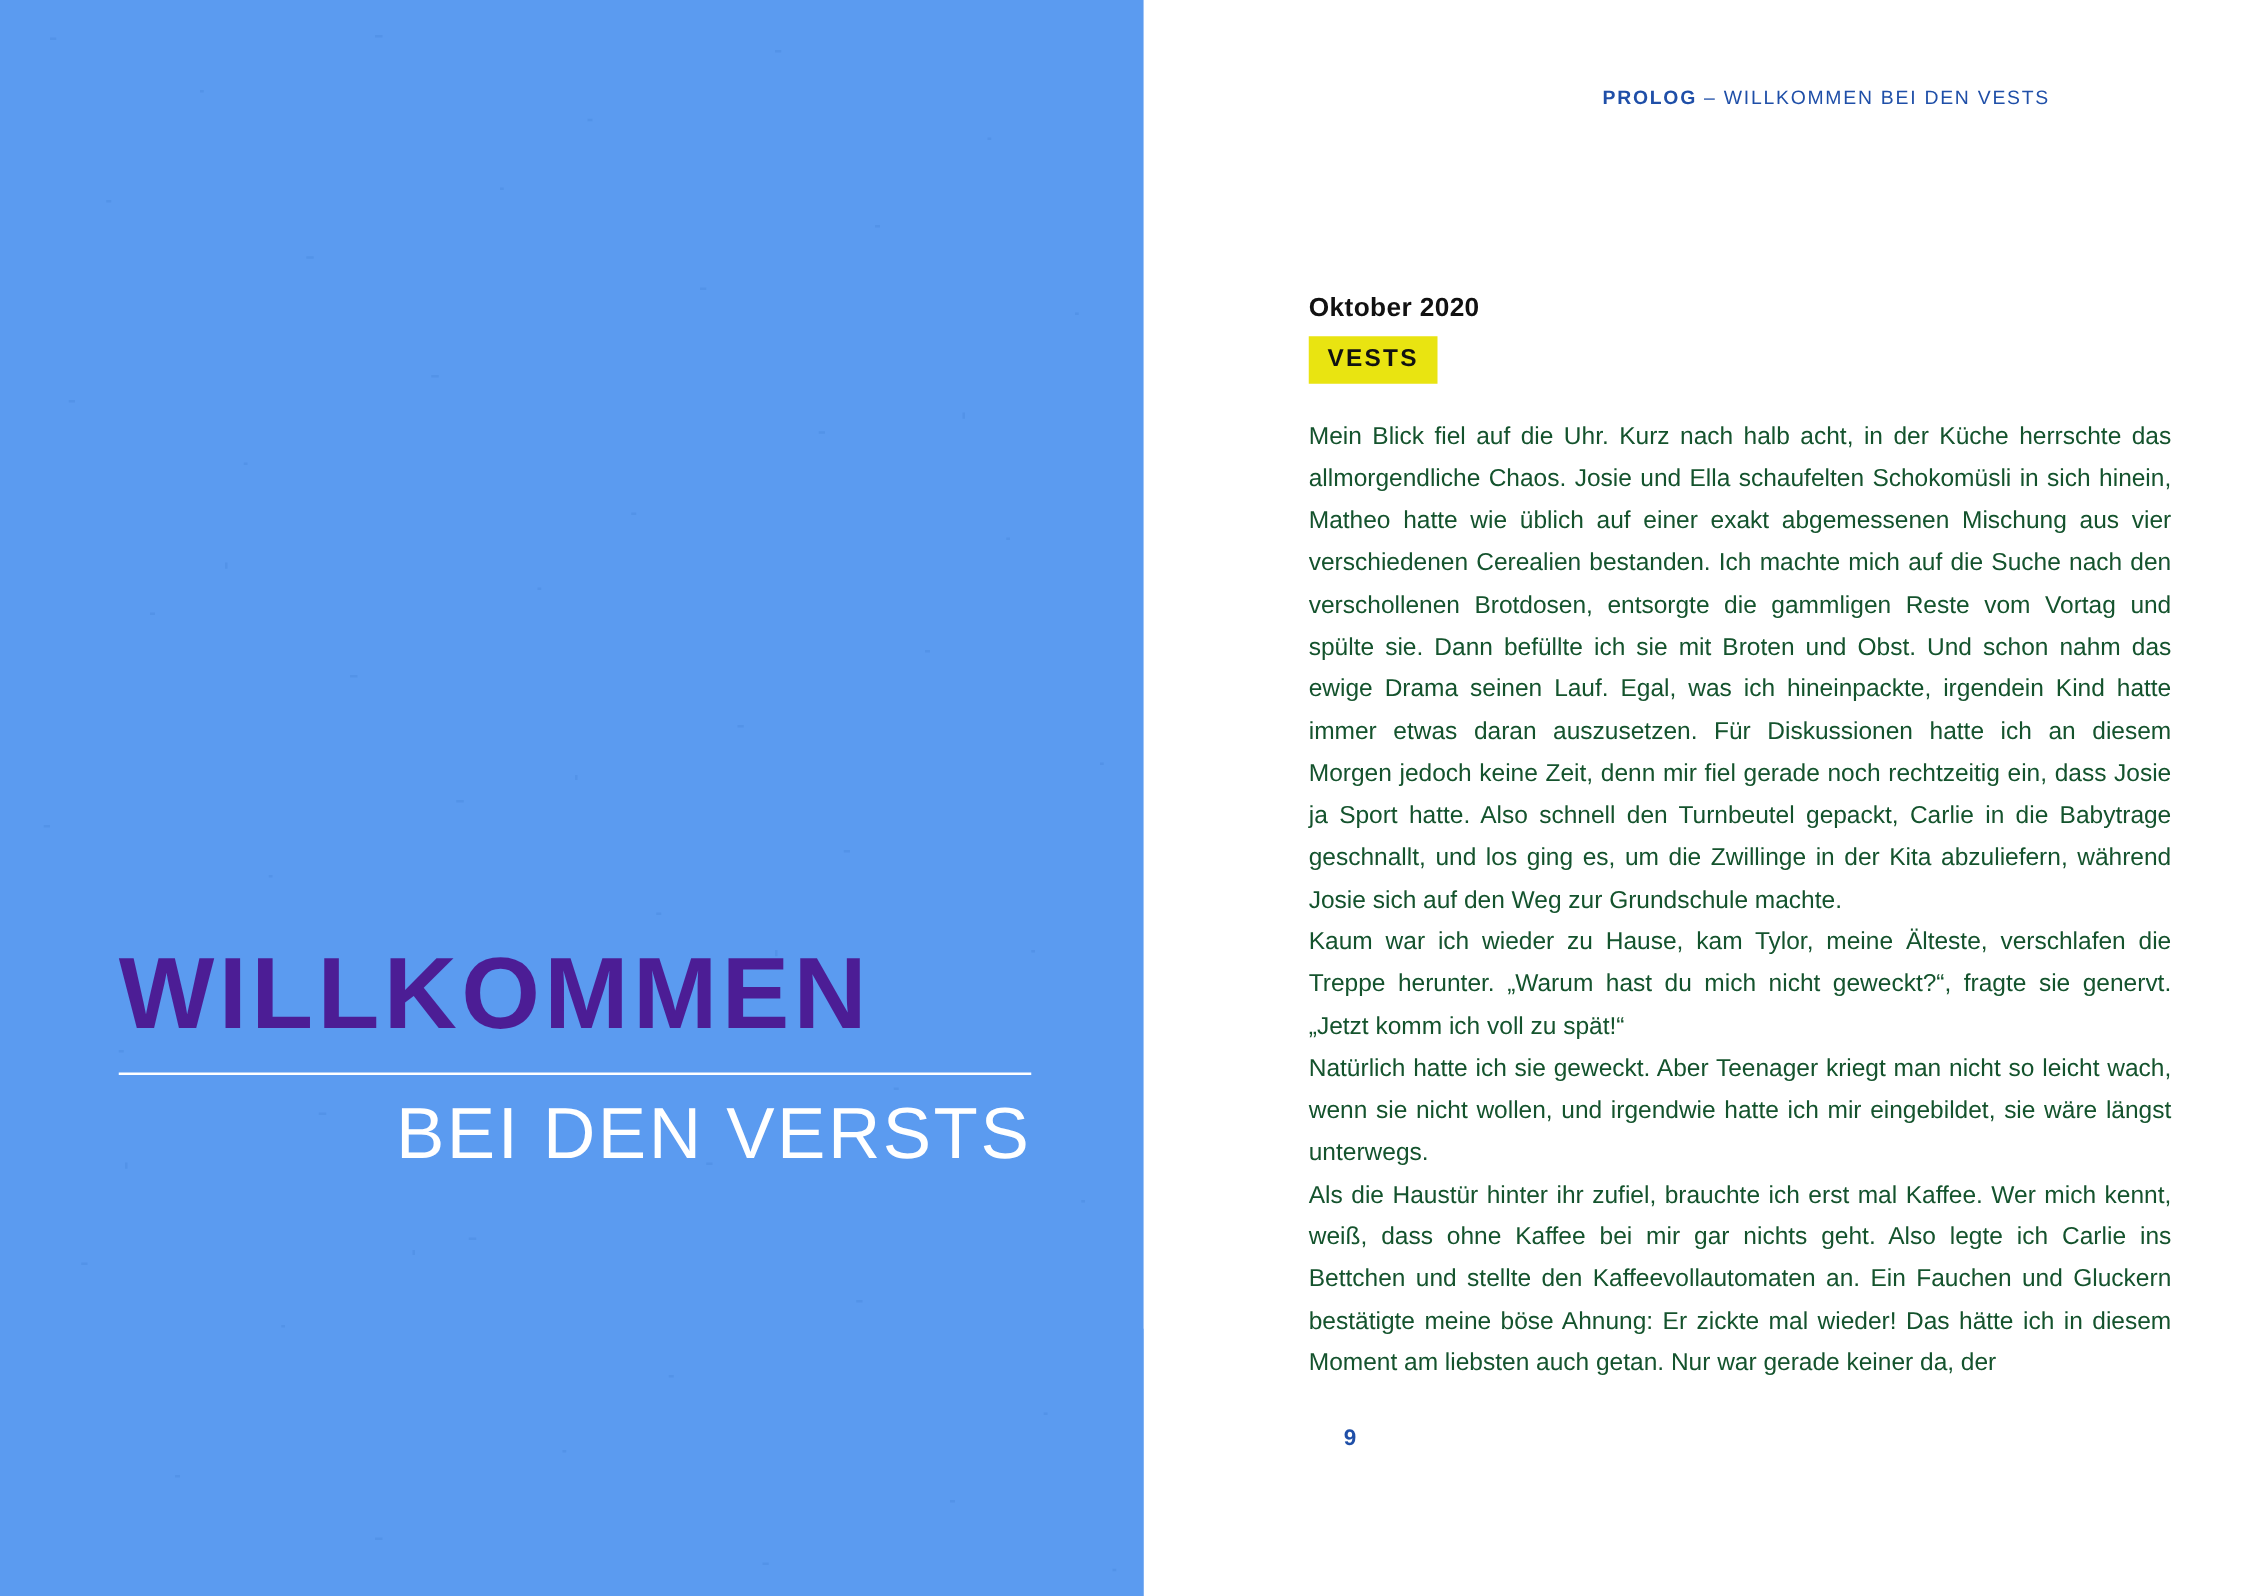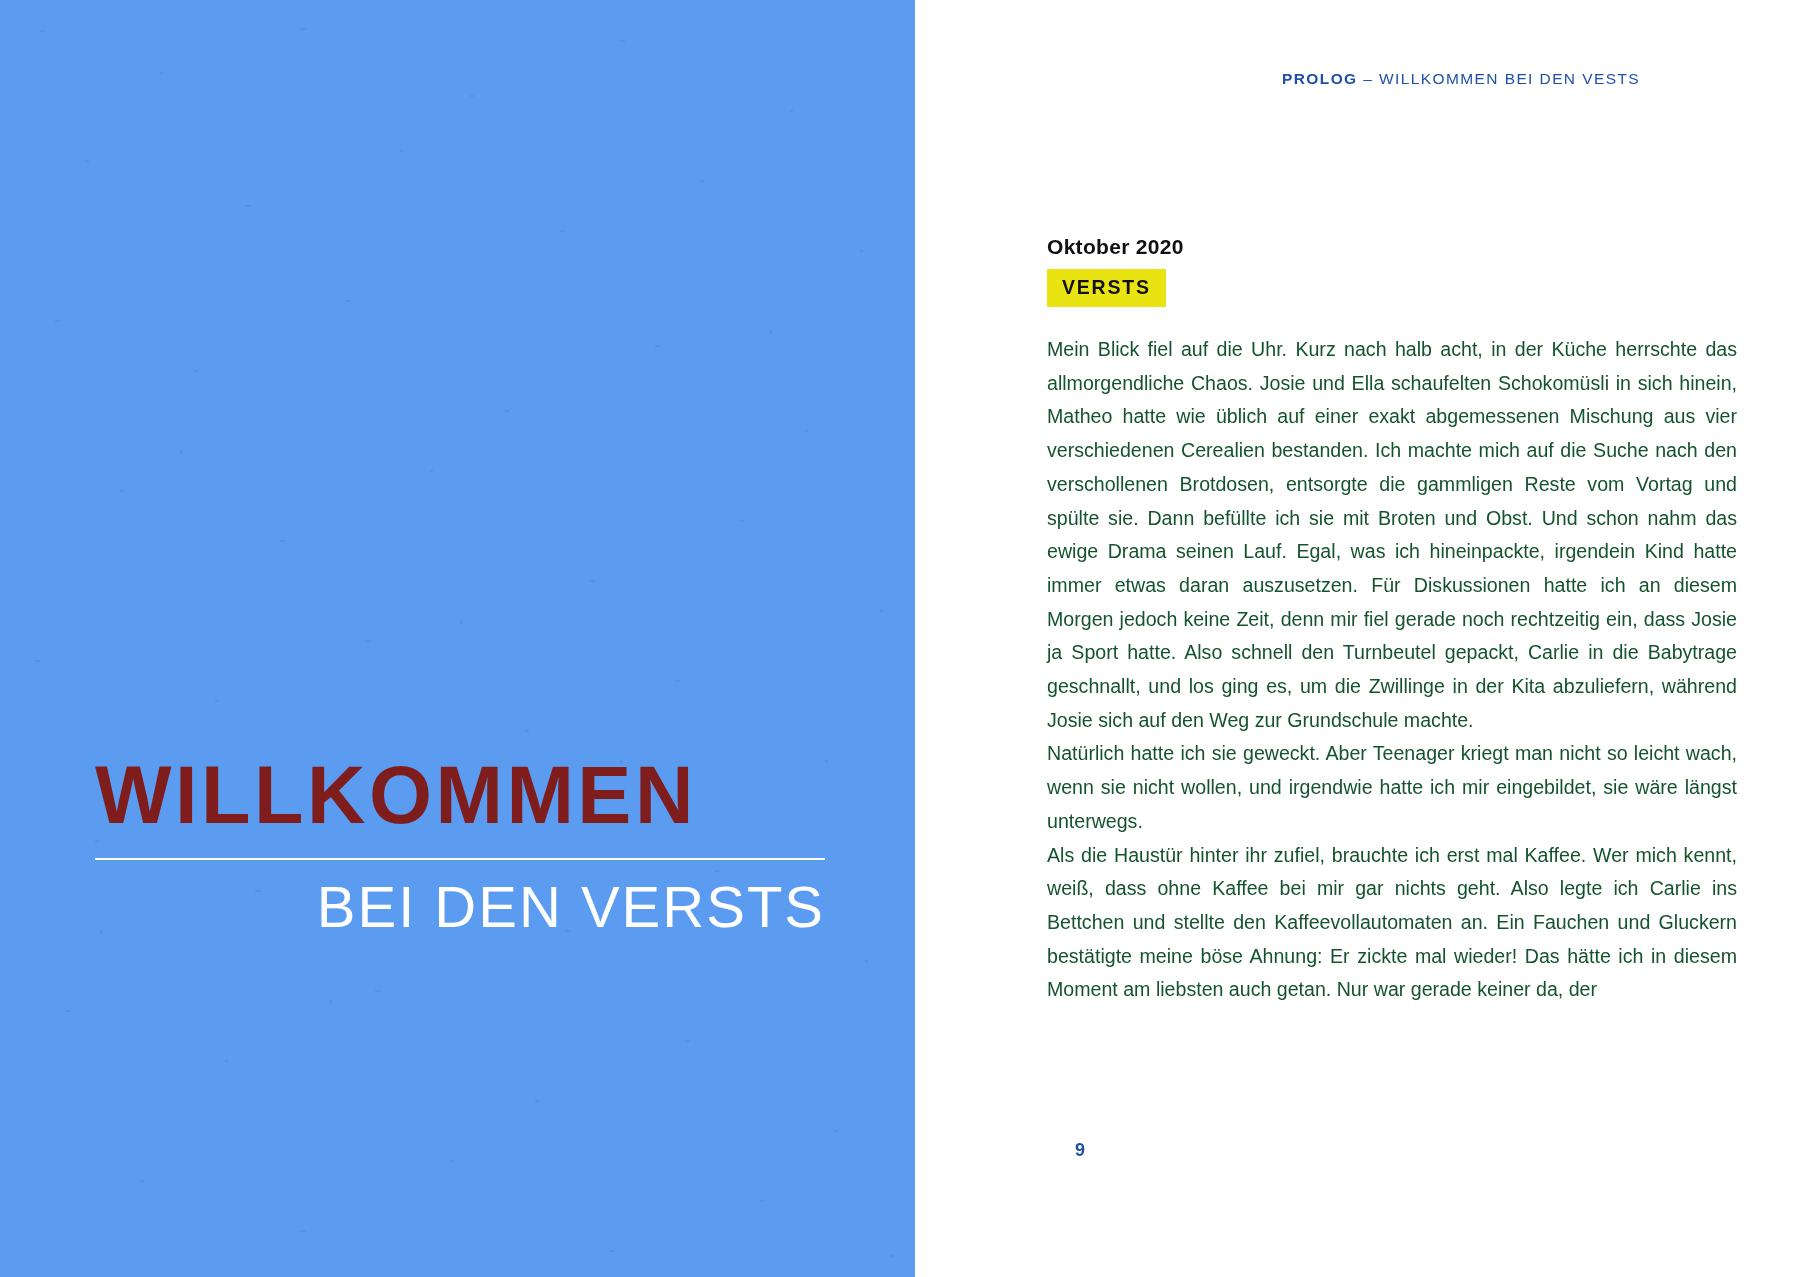--- a/index.html
+++ b/index.html
@@ -40,21 +40,21 @@
     position: absolute;
     left: 95px;
     top: 755px;
     width: 730px;
   }
   .title-main {
     font-family: "Liberation Sans", sans-serif;
     font-weight: bold;
     font-size: 81px;
     letter-spacing: 3.5px;
-    color: #7f1d1d;
+    color: #4c1d95;
     line-height: 1.0;
     white-space: nowrap;
   }
   .title-rule {
     height: 2px;
     background: #ffffff;
     margin: 22px 0 18px 0;
     width: 100%;
   }
   .title-sub {
@@ -211,24 +211,25 @@
   </div>
 
   <div class="page-right">
 
     <div class="running-head">
       <span class="rh-strong">PROLOG</span><span class="rh-rest"> – WILLKOMMEN BEI DEN VESTS</span>
     </div>
 
     <div class="date-line">Oktober 2020</div>
 
-    <div class="speaker-tag">VERSTS</div>
+    <div class="speaker-tag">VESTS</div>
 
     <div class="body-text">
       <p>Mein Blick fiel auf die Uhr. Kurz nach halb acht, in der Küche herrschte das allmorgendliche Chaos. Josie und Ella schaufelten Schokomüsli in sich hinein, Matheo hatte wie üblich auf einer exakt abgemessenen Mischung aus vier verschiedenen Cerealien bestanden. Ich machte mich auf die Suche nach den verschollenen Brotdosen, entsorgte die gammligen Reste vom Vortag und spülte sie. Dann befüllte ich sie mit Broten und Obst. Und schon nahm das ewige Drama seinen Lauf. Egal, was ich hineinpackte, irgendein Kind hatte immer etwas daran auszusetzen. Für Diskussionen hatte ich an diesem Morgen jedoch keine Zeit, denn mir fiel gerade noch rechtzeitig ein, dass Josie ja Sport hatte. Also schnell den Turnbeutel gepackt, Carlie in die Babytrage geschnallt, und los ging es, um die Zwillinge in der Kita abzuliefern, während Josie sich auf den Weg zur Grundschule machte.</p>
+      <p>Kaum war ich wieder zu Hause, kam Tylor, meine Älteste, verschlafen die Treppe herunter. „Warum hast du mich nicht geweckt?“, fragte sie genervt. „Jetzt komm ich voll zu spät!“</p>
       <p>Natürlich hatte ich sie geweckt. Aber Teenager kriegt man nicht so leicht wach, wenn sie nicht wollen, und irgendwie hatte ich mir eingebildet, sie wäre längst unterwegs.</p>
       <p>Als die Haustür hinter ihr zufiel, brauchte ich erst mal Kaffee. Wer mich kennt, weiß, dass ohne Kaffee bei mir gar nichts geht. Also legte ich Carlie ins Bettchen und stellte den Kaffeevollautomaten an. Ein Fauchen und Gluckern bestätigte meine böse Ahnung: Er zickte mal wieder! Das hätte ich in diesem Moment am liebsten auch getan. Nur war gerade keiner da, der</p>
     </div>
 
     <div class="folio">9</div>
   </div>
 
 </div>
 
 </body></html>

